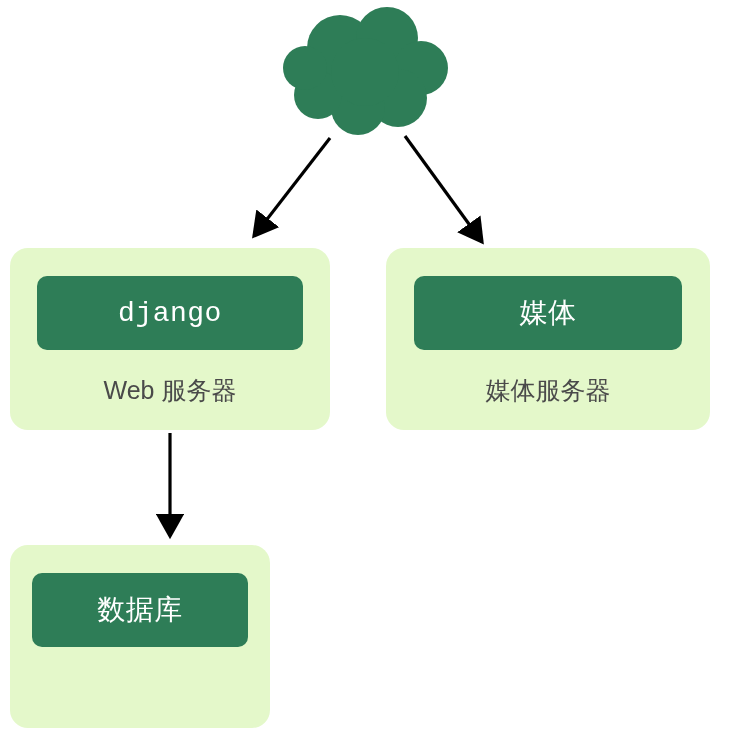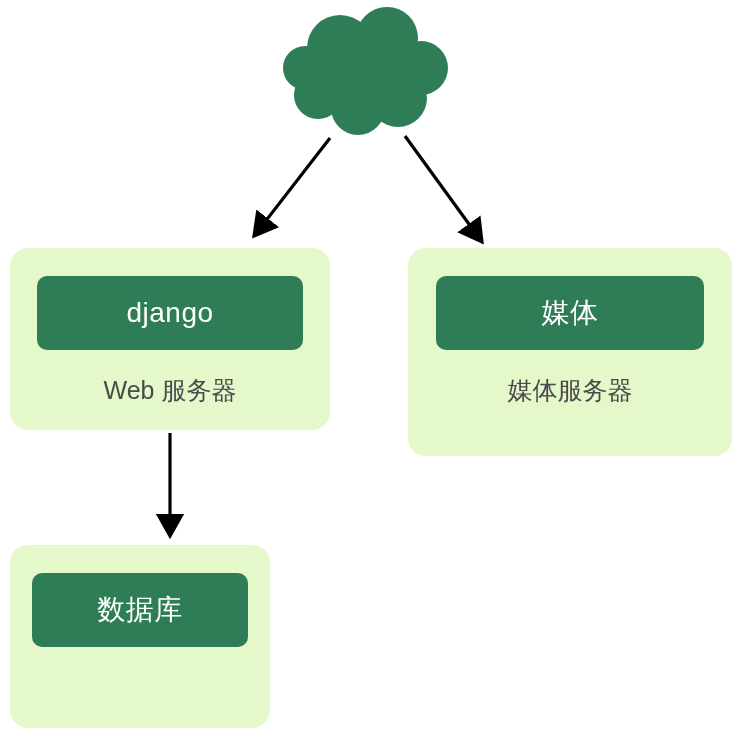--- a/index.html
+++ b/index.html
@@ -27,31 +27,32 @@
   }
   .node {
     position: absolute;
     background: var(--light-green);
     border-radius: 18px;
     display: flex;
     flex-direction: column;
     align-items: center;
   }
   .node-web    { left: 10px;  top: 248px; width: 320px; height: 182px; }
-  .node-media  { left: 408px; top: 248px; width: 324px; height: 208px; }
+  .node-media  { left: 386px; top: 248px; width: 324px; height: 182px; }
   .node-db     { left: 10px;  top: 545px; width: 260px; height: 183px; }
   .pill {
     margin-top: 28px;
     width: 83%;
     height: 74px;
     background: var(--dark-green);
     border-radius: 10px;
     display: flex;
     align-items: center;
     justify-content: center;
+    font-family: Liberation Mono, monospace;
   }
   .pill-title {
     color: #ffffff;
     font-size: 28px;
     letter-spacing: 0.5px;
   }
   .node-sub {
     margin-top: 24px;
     color: var(--label-text);
     font-size: 25px;

